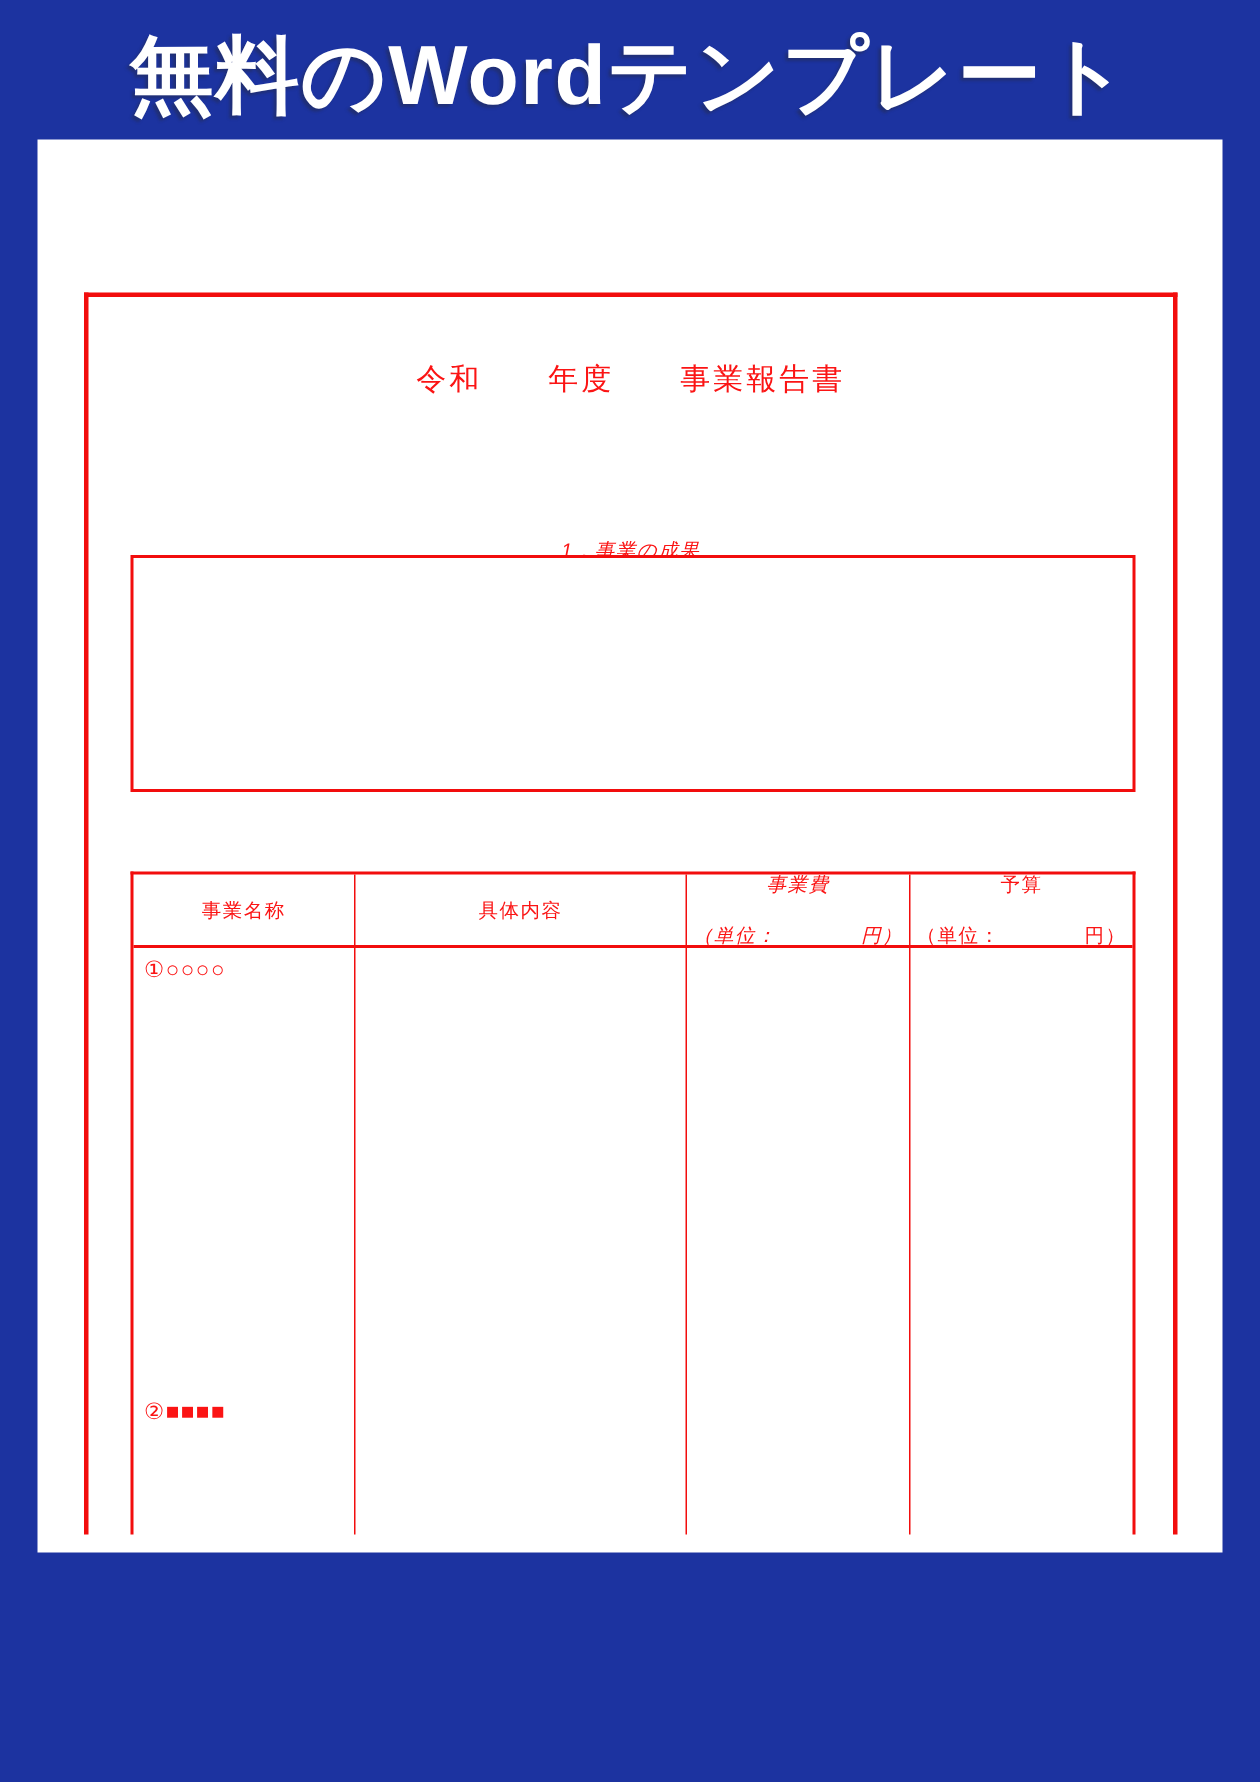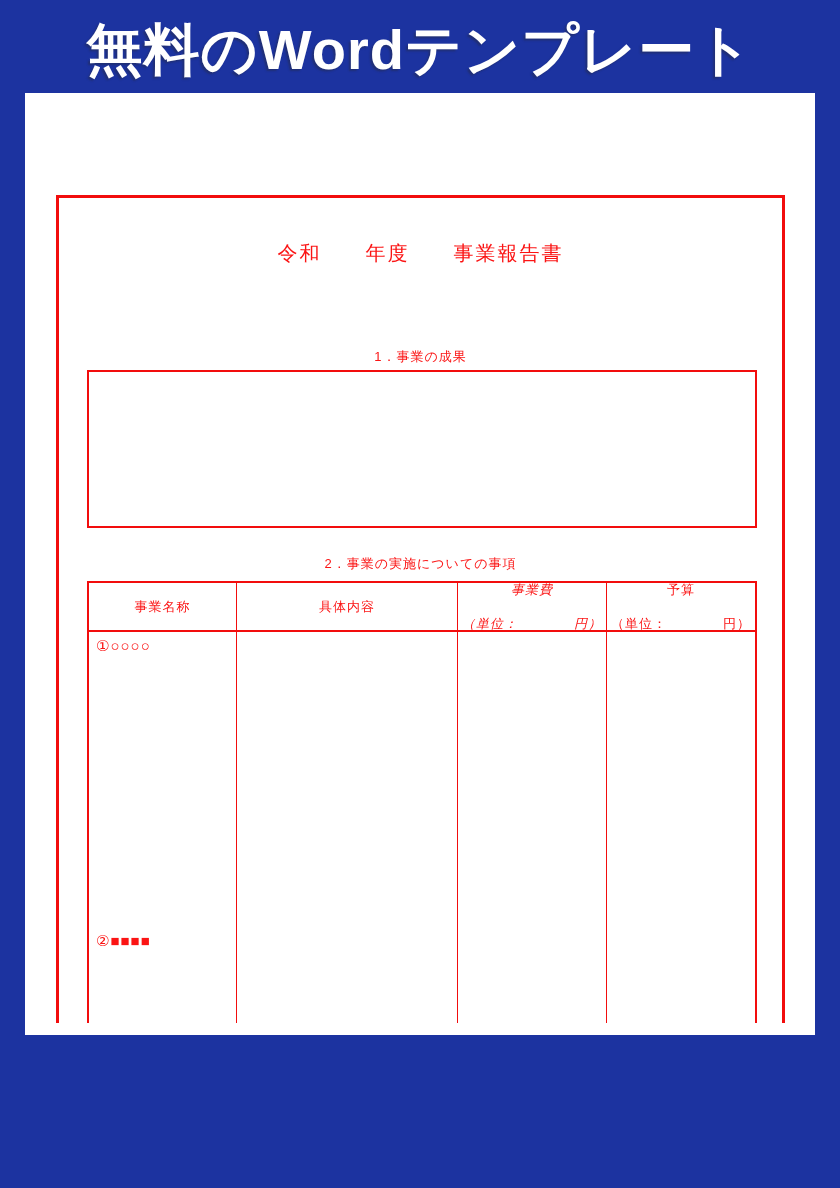--- a/index.html
+++ b/index.html
@@ -62,21 +62,21 @@
     top: 194px;
     font-size: 13px;
     letter-spacing: 1px;
     line-height: 15px;
   }
   .section-heading {
     font-size: 13px;
     letter-spacing: 1px;
     line-height: 16px;
   }
-  .section1-heading { top: 256px; }
+  .section1-heading { top: 266px; font-style: italic; }
   .section2-heading { top: 463px; }
 
   .section1-box {
     position: absolute;
     left: 62px; top: 277px;
     width: 670px; height: 158px;
     border: 2px solid #f20d0d;
     background: #ffffff;
   }
 
@@ -139,21 +139,20 @@
 
     <div class="doc-border"></div>
 
     <div class="doc-text doc-title">令和　　年度　　事業報告書</div>
 
 
     <div class="doc-text section-heading section1-heading">1．事業の成果</div>
 
     <div class="section1-box"></div>
 
-    <div class="doc-text section-heading section2-heading">2．事業の実施についての事項</div>
 
     <div class="table">
       <div class="thead">
         <div class="cell c1 th">
           <span>事業名称</span>
         </div>
         <div class="cell c2 th">
           <span>具体内容</span>
         </div>
         <div class="cell c3 th">

